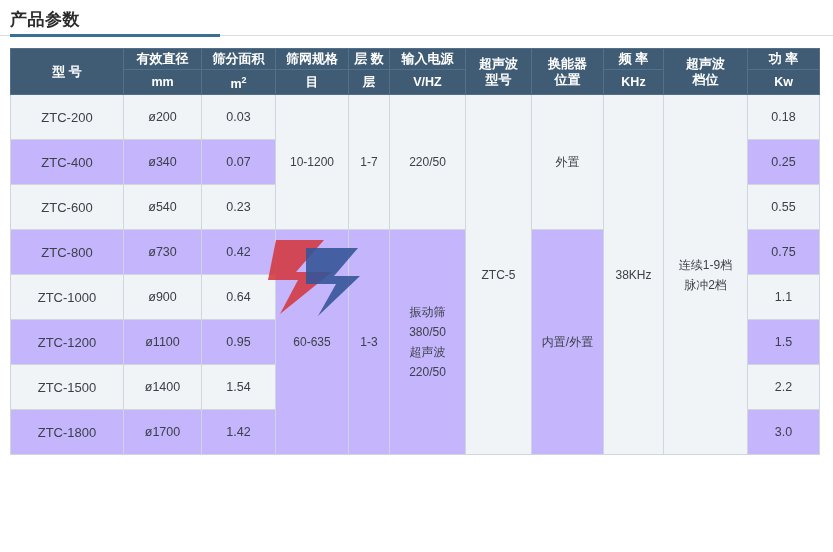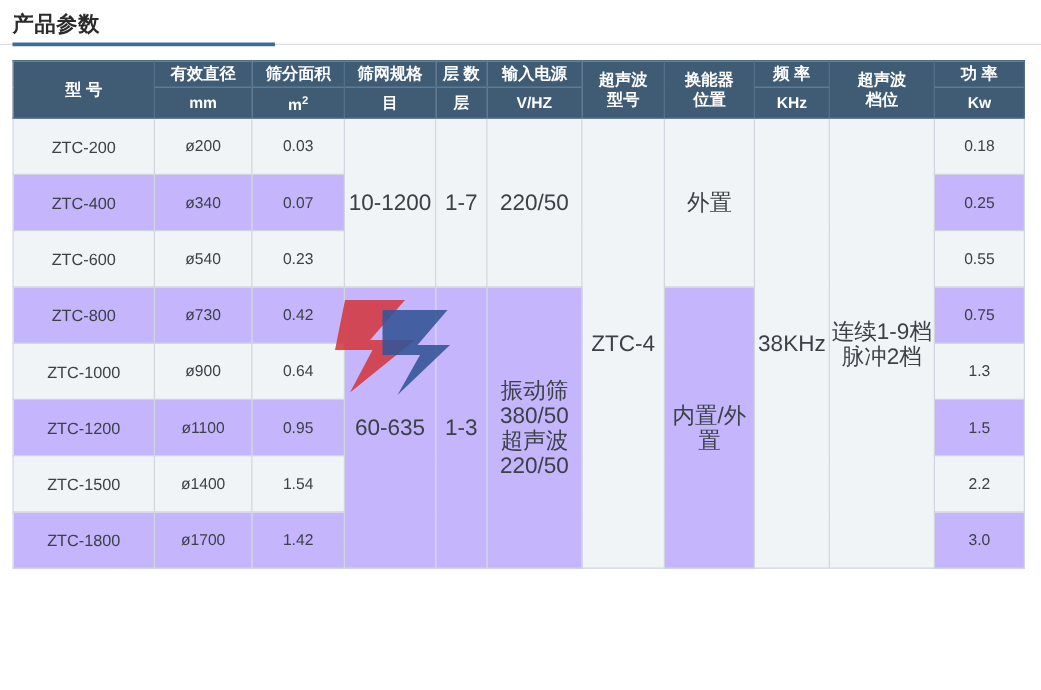--- a/index.html
+++ b/index.html
@@ -63,21 +63,21 @@
   thead th.unit{
     font-weight:bold;
     font-size:12.5px;
   }
   thead th sup{font-size:9px;vertical-align:super;}
 
   tbody tr{height:45px;}
   tbody tr.odd td{background:#f1f4f7;}
   tbody tr.even td{background:#c4b5fd;}
   td.model{font-size:13px;color:#3c4148;}
-  td.merged{font-size:18px;line-height:20px;}
+  td.merged{font-size:12px;line-height:20px;}
   .nowrap{white-space:nowrap;}
 
   
   .watermark{
     position:absolute;
     left:262px;top:232px;
     width:320px;height:90px;
     pointer-events:none;
     opacity:0.92;
   }
@@ -157,21 +157,21 @@
       </thead>
       <tbody>
 
         <tr class="odd">
           <td class="model">ZTC-200</td>
           <td>ø200</td>
           <td>0.03</td>
           <td rowspan="3" class="merged">10-1200</td>
           <td rowspan="3" class="merged">1-7</td>
           <td rowspan="3" class="merged">220/50</td>
-          <td rowspan="8" class="merged">ZTC-4</td>
+          <td rowspan="8" class="merged">ZTC-5</td>
           <td rowspan="3" class="merged">外置</td>
           <td rowspan="8" class="merged">38KHz</td>
           <td rowspan="8" class="merged">
             <span class="nowrap">连续1-9档</span><br>
             <span class="nowrap">脉冲2档</span>
           </td>
           <td>0.18</td>
         </tr>
 
         <tr class="even">
@@ -201,21 +201,21 @@
             <span>220/50</span>
           </td>
           <td rowspan="5" class="merged">内置/外置</td>
           <td>0.75</td>
         </tr>
 
         <tr class="odd">
           <td class="model">ZTC-1000</td>
           <td>ø900</td>
           <td>0.64</td>
-          <td>1.3</td>
+          <td>1.1</td>
         </tr>
 
         <tr class="even">
           <td class="model">ZTC-1200</td>
           <td>ø1100</td>
           <td>0.95</td>
           <td>1.5</td>
         </tr>
 
         <tr class="odd">

